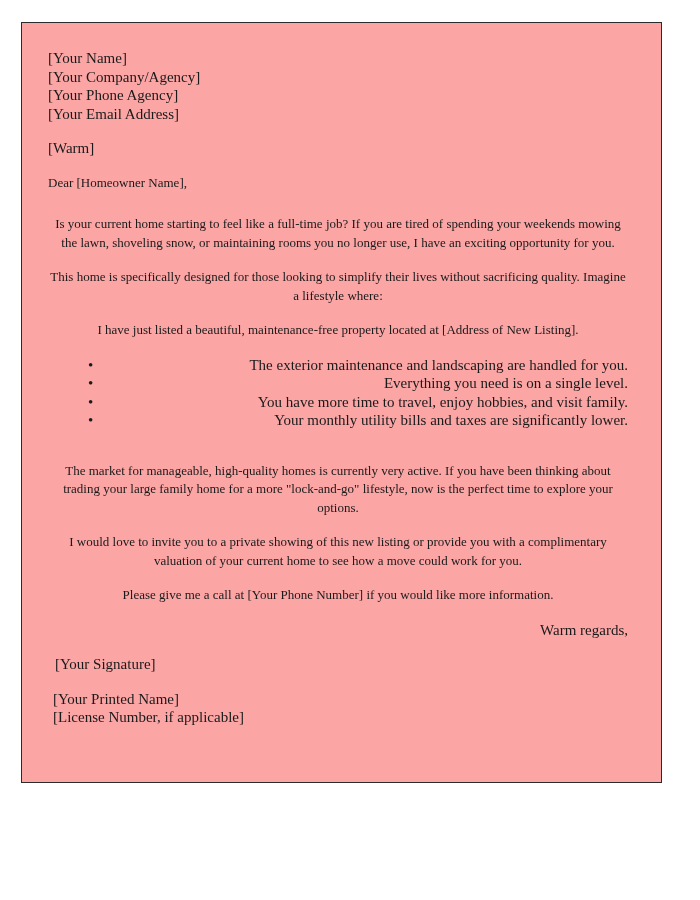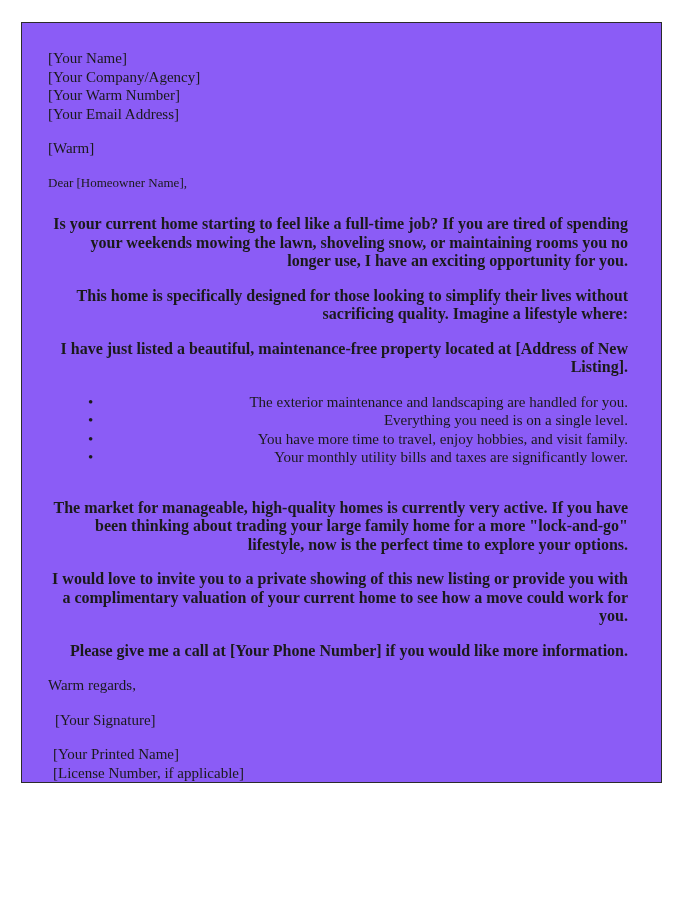--- a/index.html
+++ b/index.html
@@ -16,44 +16,43 @@
     overflow: hidden;
   }
   .page {
     position: absolute;
     left: 21px;
     top: 22px;
     width: 641px;
     height: 761px;
     border: 1px solid #2b2b2b;
     box-sizing: border-box;
-    background: #8b5cf6;
+    background: #fca5a5;
   }
   .letter-body {
     position: absolute;
     left: 26px;
     top: 26px;
     width: 580px;
   }
   .sender-block {
     margin: 0 0 16px 0;
   }
   .sender-line,
   .addr-line {
     display: block;
     font-size: 15px;
     line-height: 18.5px;
     white-space: nowrap;
   }
   p.para {
     margin: 0 0 16px 0;
-    font-size: 16px;
+    font-size: 13px;
     line-height: 18.5px;
-    text-align: right;
-    font-weight: bold;
+    text-align: center;
   }
   .date-block {
     margin: 0 0 16px 0;
     font-size: 15px;
     line-height: 18.5px;
   }
   .salutation {
     margin: 0 0 23px 0;
     font-size: 13px;
     line-height: 18.5px;
@@ -75,20 +74,21 @@
     position: absolute;
     left: 0;
     top: 0;
     font-size: 15px;
     line-height: 18.5px;
   }
   .closing {
     margin: 0 0 16px 0;
     font-size: 15px;
     line-height: 18.5px;
+    text-align: right;
   }
   .signature-block {
     margin: 0 0 16px 7px;
     font-size: 15px;
     line-height: 18.5px;
   }
   .sig-name-block {
     margin: 5px;
     font-size: 15px;
     line-height: 18.5px;
@@ -100,21 +100,21 @@
 </style>
 </head>
 <body>
 
 <div class="page">
   <div class="letter-body">
 
     <div class="sender-block">
       <span class="sender-line">[Your Name]</span>
       <span class="sender-line">[Your Company/Agency]</span>
-      <span class="sender-line">[Your Warm Number]</span>
+      <span class="sender-line">[Your Phone Agency]</span>
       <span class="sender-line">[Your Email Address]</span>
     </div>
 
     <div class="date-block">[Warm]</div>
 
     <div class="salutation">Dear [Homeowner Name],</div>
 
     <p class="para">Is your current home starting to feel like a full-time job? If you are tired of spending your weekends mowing the lawn, shoveling snow, or maintaining rooms you no longer use, I have an exciting opportunity for you.</p>
 
     <p class="para">This home is specifically designed for those looking to simplify their lives without sacrificing quality. Imagine a lifestyle where:</p>

